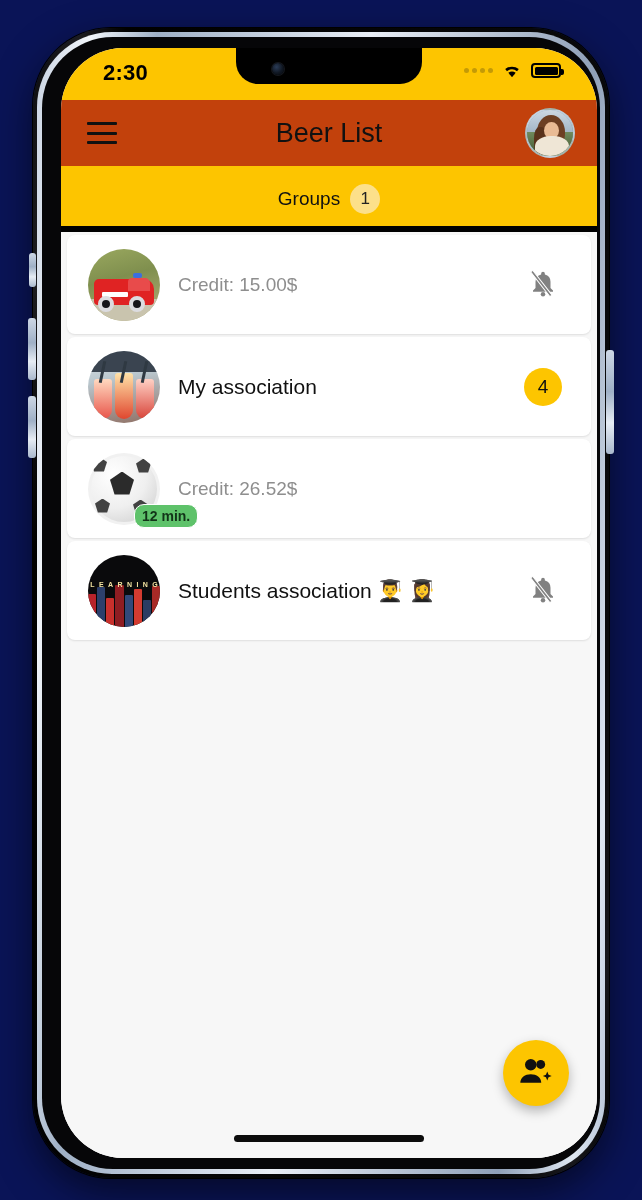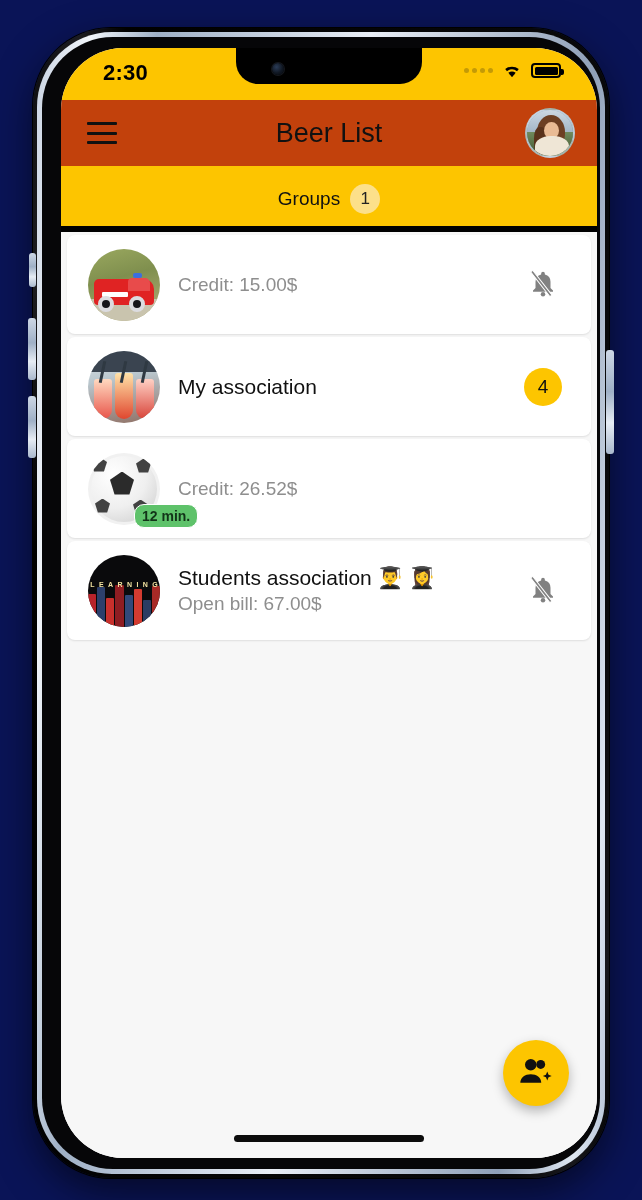--- a/index.html
+++ b/index.html
@@ -361,21 +361,20 @@
                 <b>R</b>
                 <b>N</b>
                 <b>I</b>
                 <b>N</b>
                 <b>G</b>
               </div>
           </div>
         </div>
         <div class="card-text">
           <div class="card-title">Students association 👨‍🎓 👩‍🎓</div>
-          <div class="card-sub">Open bill: 67.00$</div>
         </div>
         <div class="card-right">
           <span class="bell-ico">
             <svg width="30" height="32" viewBox="0 0 24 24" fill="#7b7b7b">
               <path d="M18 16v-5a6 6 0 0 0-4.5-5.8V4.5a1.5 1.5 0 0 0-3 0v.7A6 6 0 0 0 6 11v5l-2 2v1h16v-1l-2-2z"></path>
               <circle cx="12" cy="21" r="1.8"></circle>
               <rect x="2.2" y="2.6" width="2.1" height="25" transform="rotate(-38 3 3)" fill="#7b7b7b" stroke="#fff" stroke-width="0.8"></rect>
             </svg>
           </span>
         </div>

